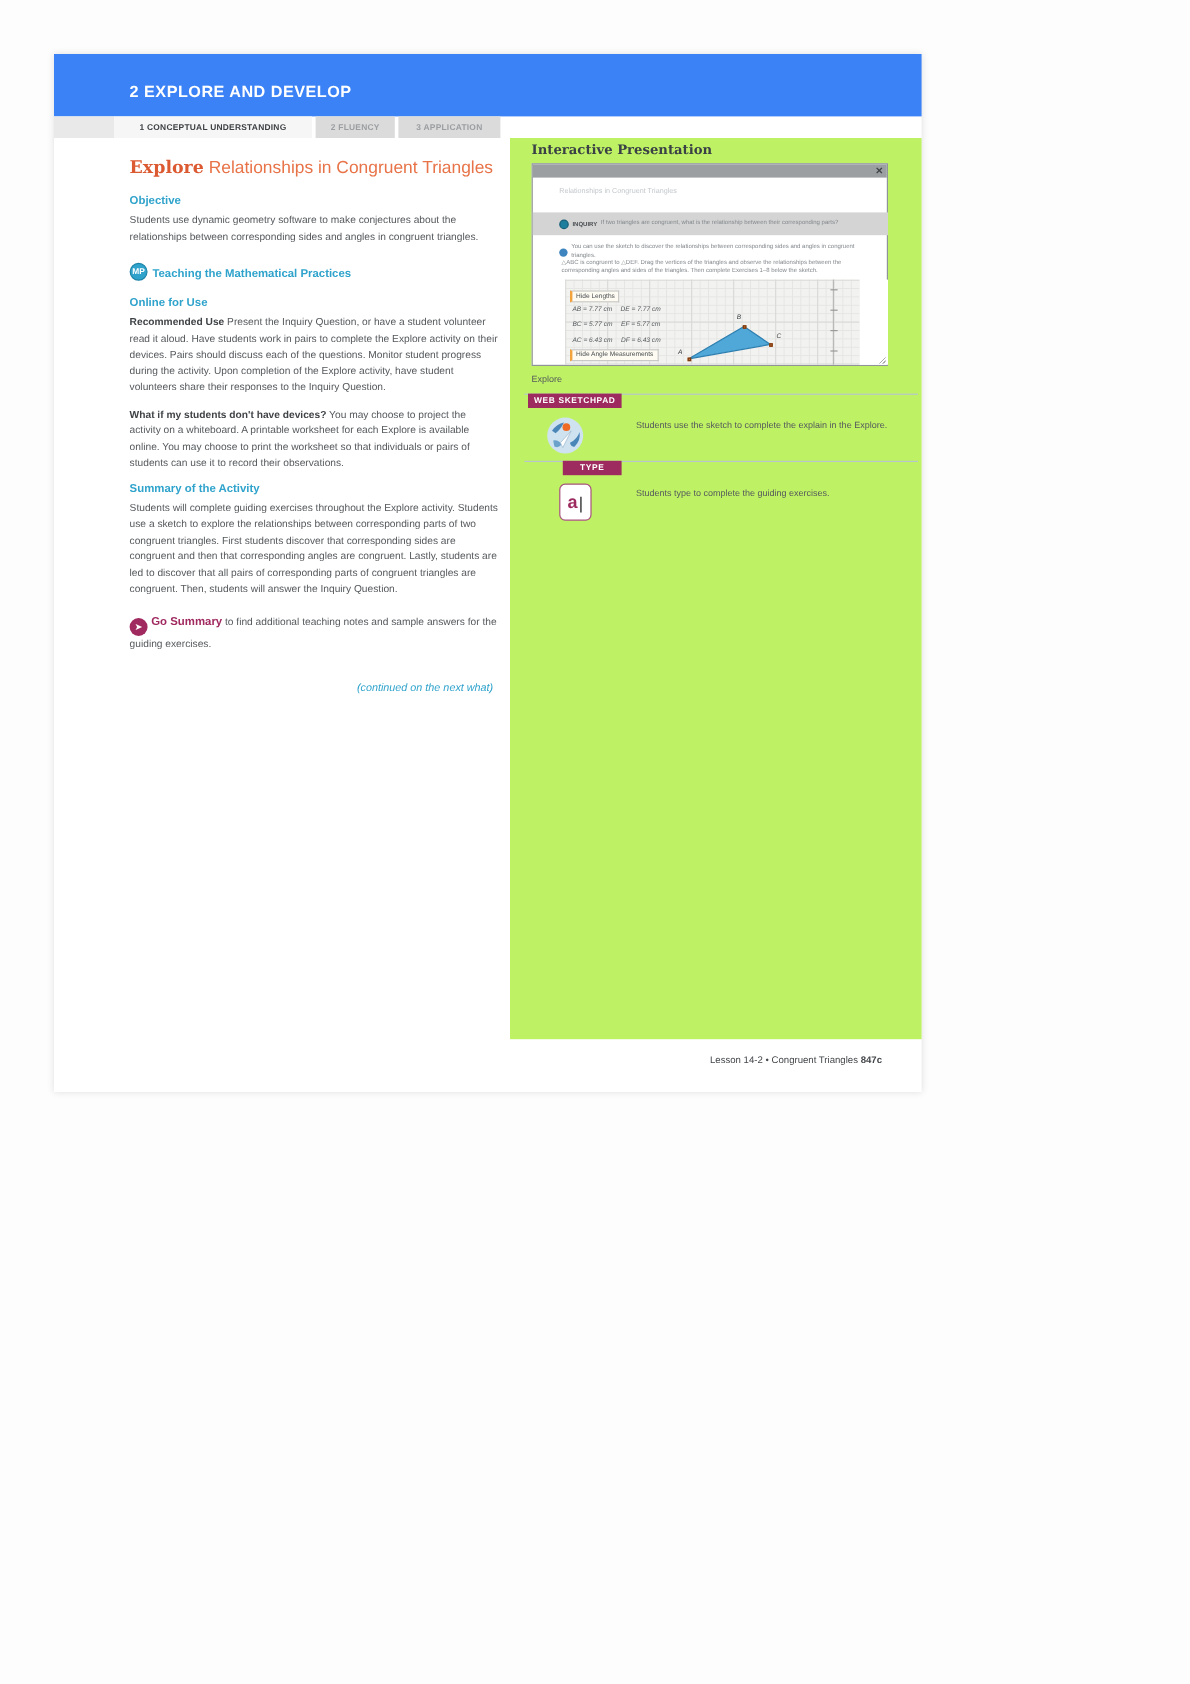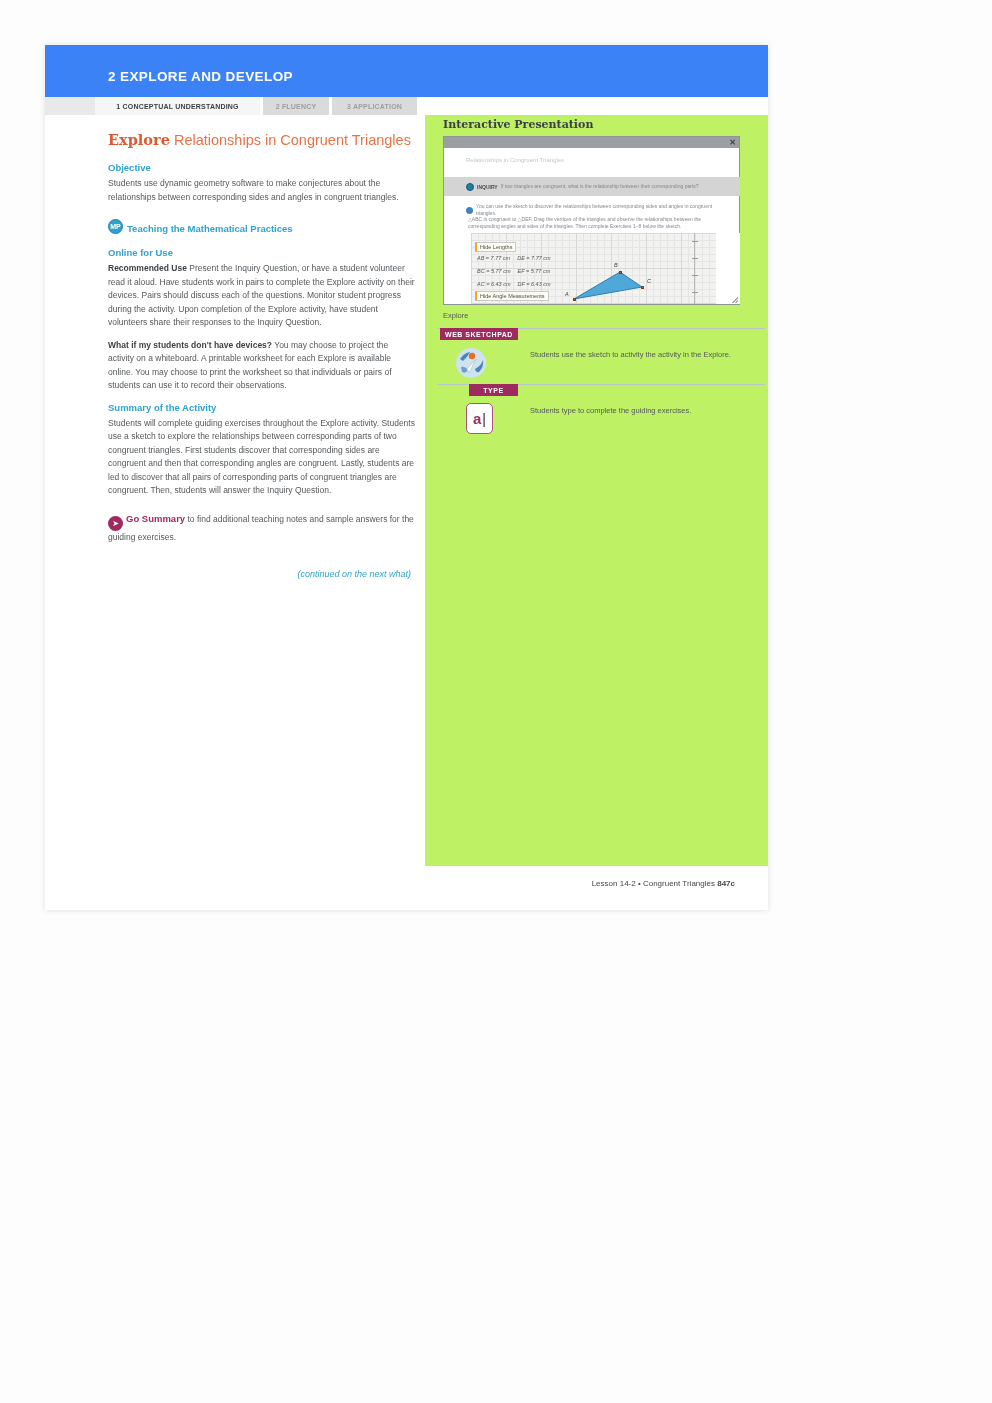--- a/index.html
+++ b/index.html
@@ -210,21 +210,21 @@
     <div class="ws-icon">
       <svg width="32" height="32" viewBox="0 0 32 32">
         <circle cx="16" cy="16" r="15" fill="#CFE2F0"></circle>
         <path d="M5 12 Q9 6 15 5 Q12 11 8 14 Z" fill="#4B86B8"></path>
         <path d="M20 22 Q26 19 28 13 Q29 20 24 25 Q21 26 20 22 Z" fill="#4B86B8"></path>
         <path d="M6 20 Q10 19 13 23 Q11 27 7 25 Z" fill="#6AA2CC"></path>
         <circle cx="17" cy="9" r="3.2" fill="#EF6A24"></circle>
         <path d="M21 12 L14 26 L12 22 Z" fill="#ffffff" stroke="#9db8cc" stroke-width="0.6"></path>
       </svg>
     </div>
-    <div class="feature-text" style="top:234px;">Students use the sketch to activity the activity in the Explore.</div>
+    <div class="feature-text" style="top:234px;">Students use the sketch to complete the explain in the Explore.</div>
 
     <div class="feature-rule" style="top:269px;"></div>
     <div class="feature-badge" style="left:44px; top:269px; width:49px;">TYPE</div>
     <div class="type-icon">
       <span>a</span>
         <span class="type-caret">|</span>
     </div>
     <div class="feature-text" style="top:290px;">Students type to complete the guiding exercises.</div>
   </div>
 

